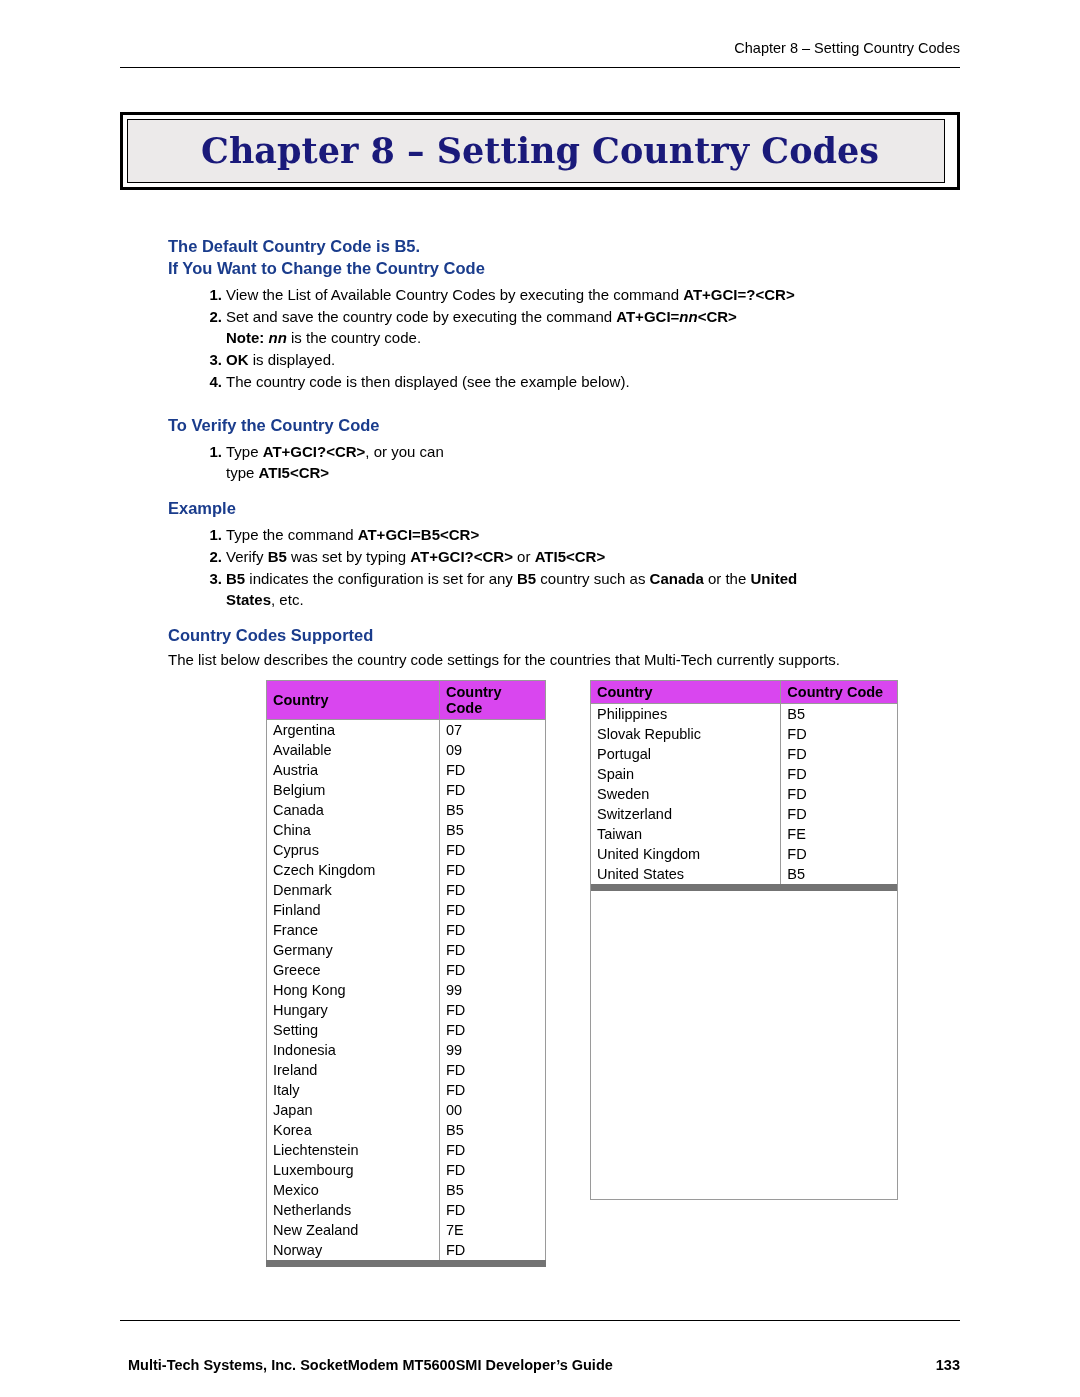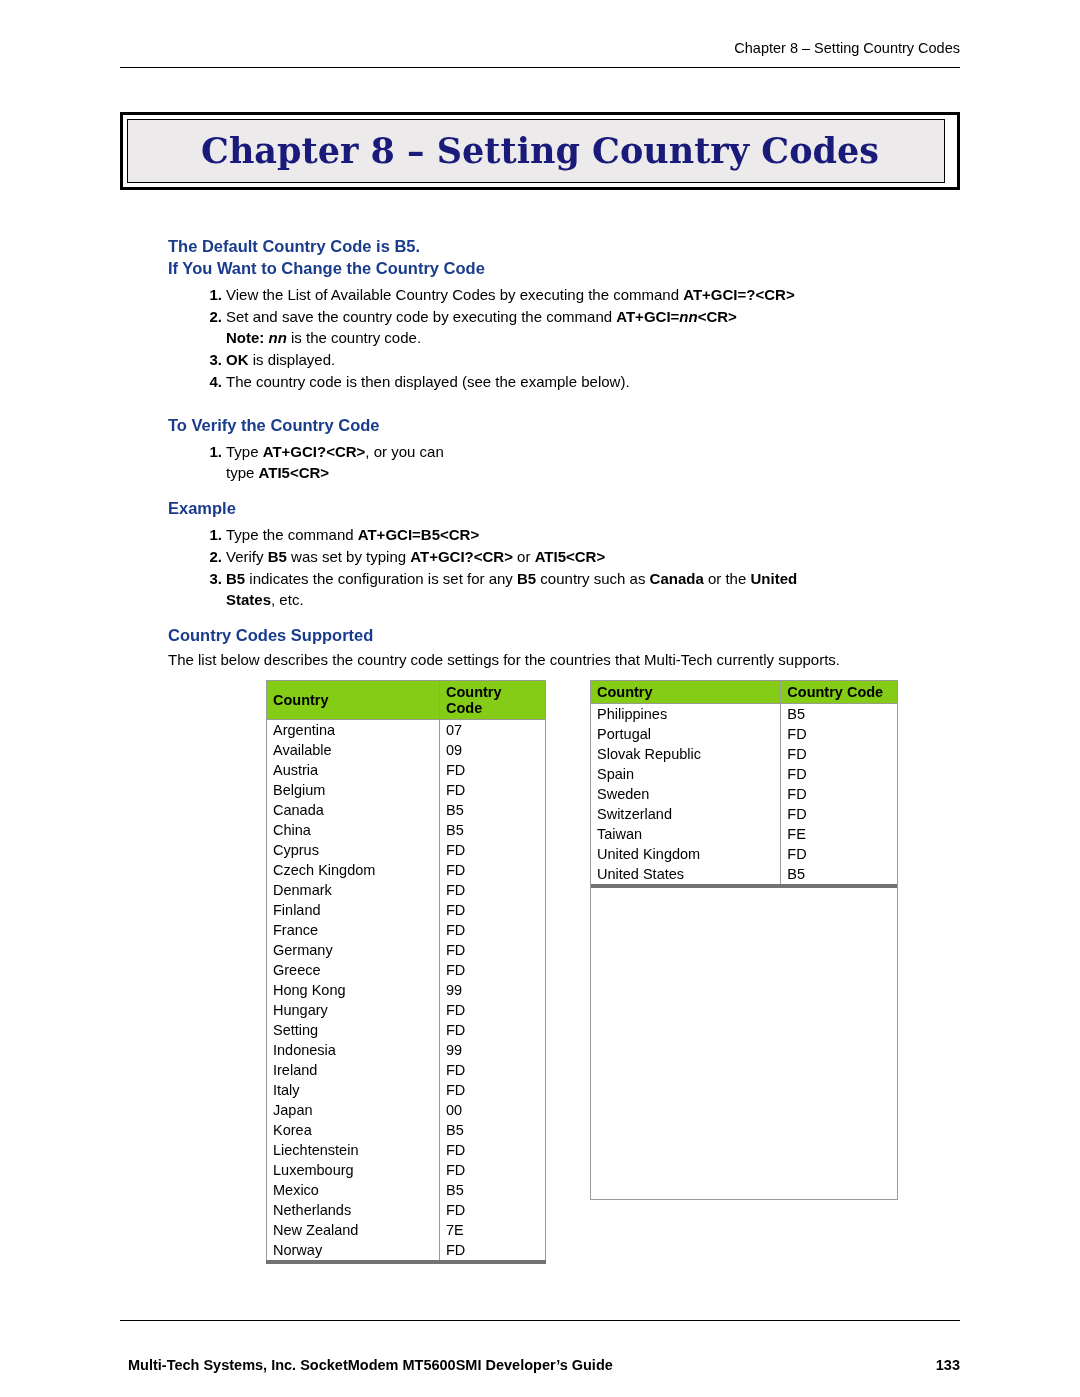--- a/index.html
+++ b/index.html
@@ -139,37 +139,37 @@
   table.ctable {
     border-collapse: collapse;
     font-size: 14.5px;
     position: absolute;
     top: 0;
   }
   table.ctable.left { left: 98px; width: 280px; }
   table.ctable.right { left: 422px; width: 308px; }
 
   table.ctable th {
-    background: #84cc16;
+    background: #d946ef;
     border: 1px solid #9a9a9a;
     font-weight: bold;
     text-align: left;
     padding: 3px 6px;
     font-size: 14.5px;
   }
   table.ctable td {
     border-left: 1px solid #9a9a9a;
     border-right: 1px solid #9a9a9a;
     padding: 1px 6px;
     font-size: 14.5px;
     line-height: 18px;
     background: #fff;
   }
   table.ctable tr:last-child td {
-    border-bottom: 4px solid #737373;
+    border-bottom: 7px solid #737373;
   }
   table.ctable .col-country { width: 62%; }
   table.ctable .col-code { width: 38%; }
 
   .right-table-filler {
     position: absolute;
     left: 422px;
     top: 0;
     width: 308px;
     height: 520px;
@@ -387,25 +387,25 @@
             <th class="col-country">Country</th>
             <th class="col-code">Country Code</th>
           </tr>
         </thead>
         <tbody id="tbody-right">
             <tr>
               <td>Philippines</td>
               <td>B5</td>
             </tr>
             <tr>
+              <td>Slovak Republic</td>
+              <td>FD</td>
+            </tr>
+            <tr>
               <td>Portugal</td>
-              <td>FD</td>
-            </tr>
-            <tr>
-              <td>Slovak Republic</td>
               <td>FD</td>
             </tr>
             <tr>
               <td>Spain</td>
               <td>FD</td>
             </tr>
             <tr>
               <td>Sweden</td>
               <td>FD</td>
             </tr>

